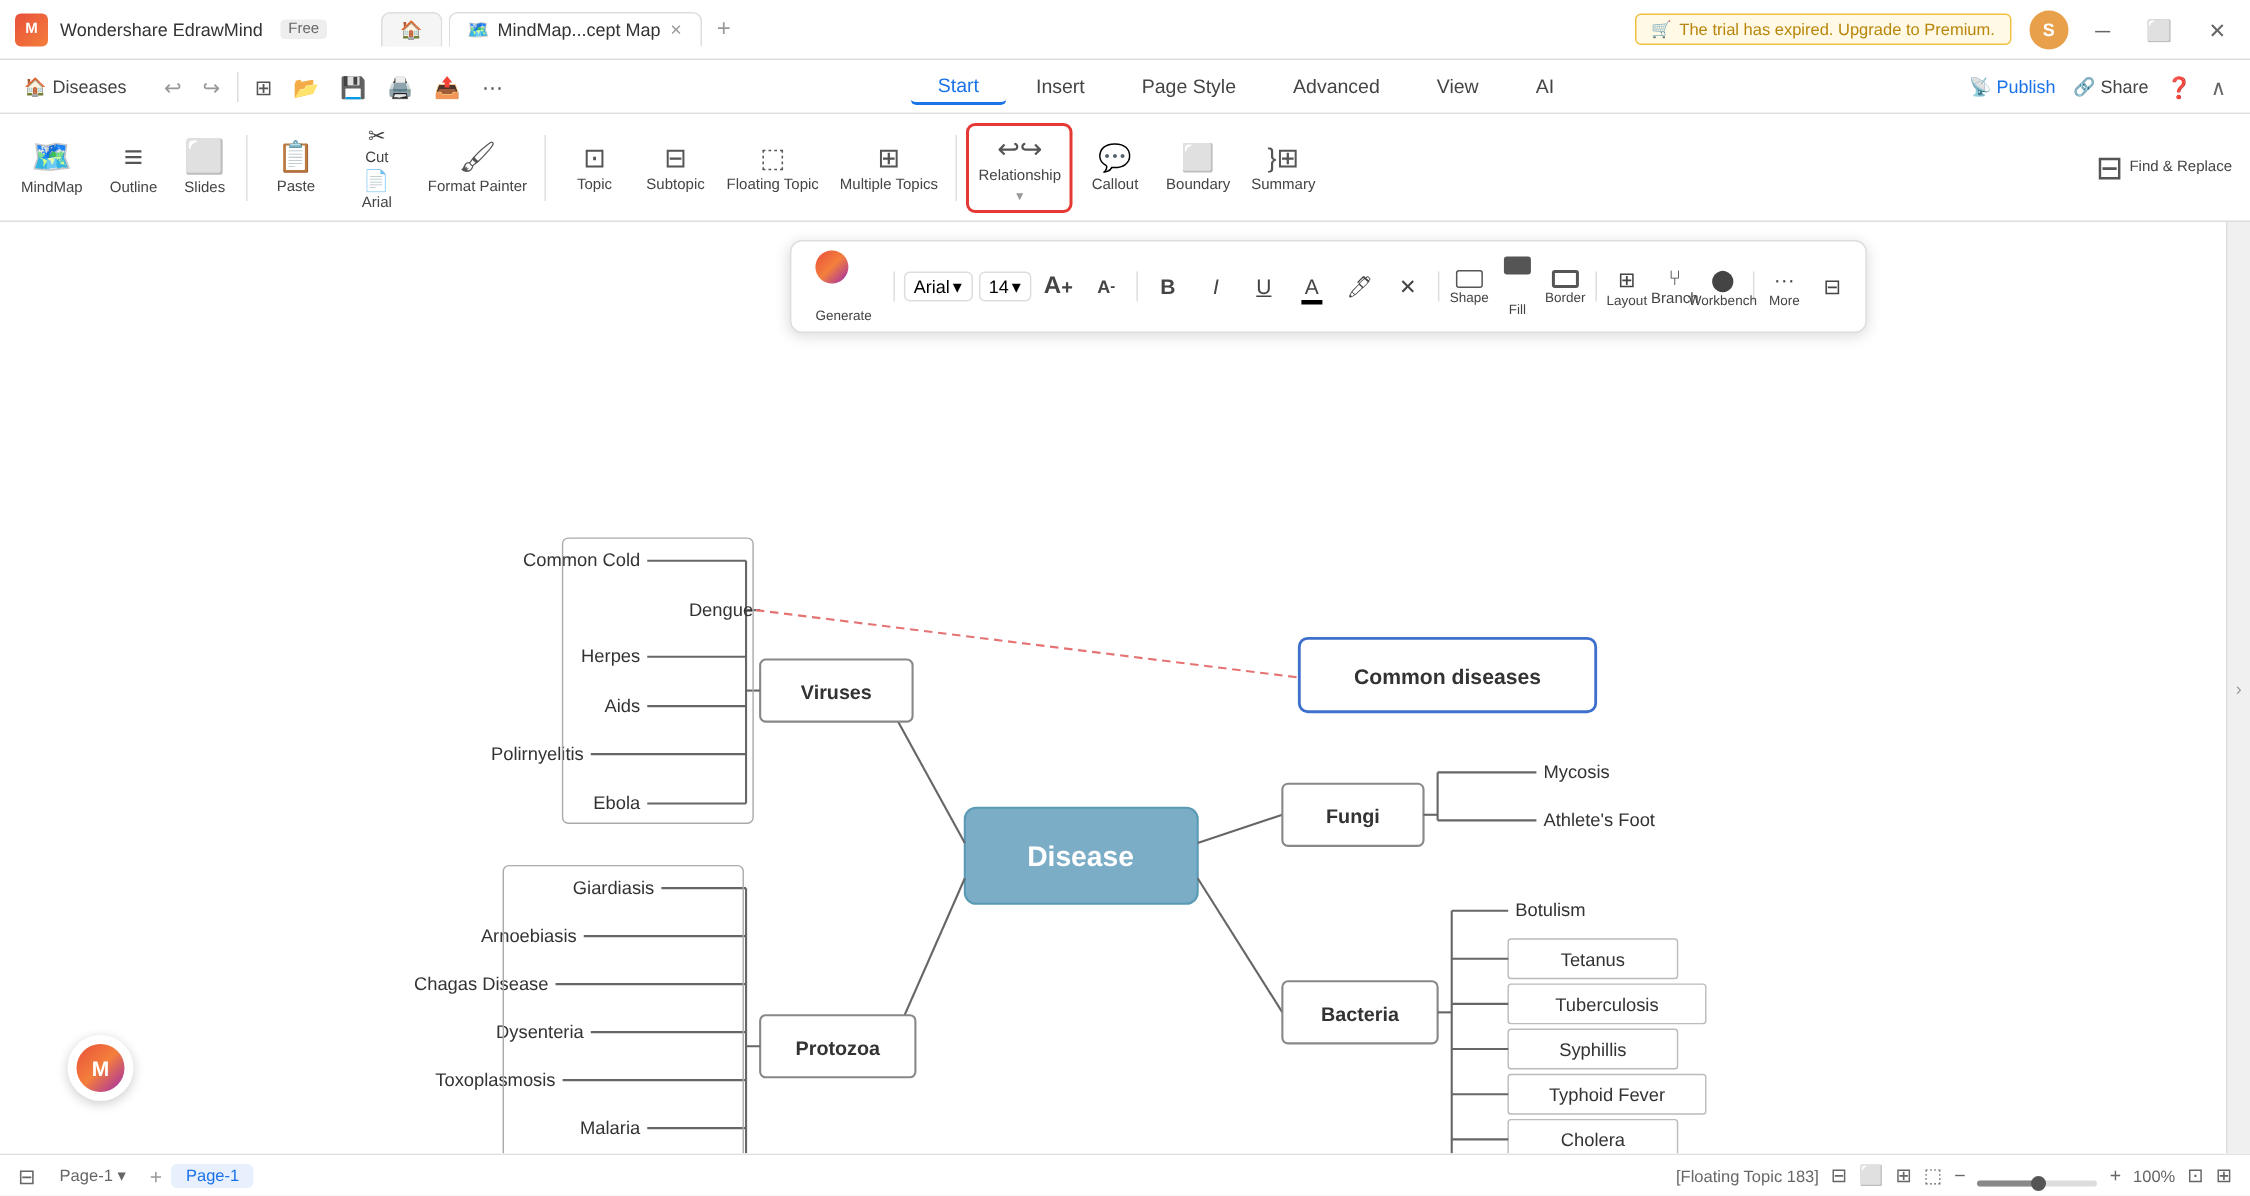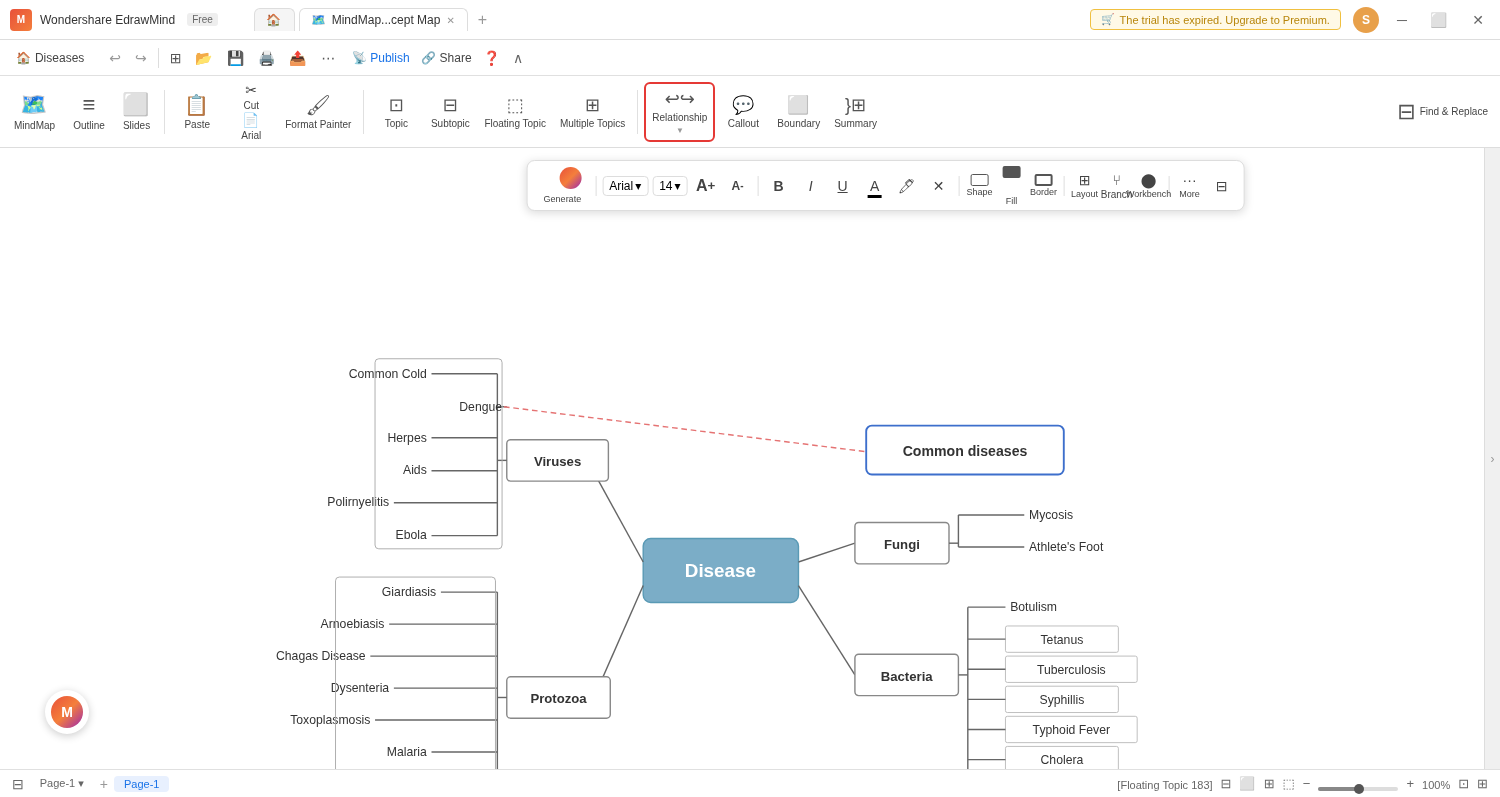--- a/index.html
+++ b/index.html
@@ -240,20 +240,28 @@
     <div style="padding:3px 5px;border-radius:4px;font-size:14px;cursor:pointer;color:#999;">↩</div>
     <div style="padding:3px 5px;border-radius:4px;font-size:14px;cursor:pointer;color:#999;">↪</div>
     <div style="width:1px;height:20px;background:#ddd;margin:0 2px;"></div>
     <div style="padding:3px 5px;border-radius:4px;font-size:14px;cursor:pointer;color:#555;">⊞</div>
     <div style="padding:3px 5px;border-radius:4px;font-size:14px;cursor:pointer;color:#555;">📂</div>
     <div style="padding:3px 5px;border-radius:4px;font-size:14px;cursor:pointer;color:#555;">💾</div>
     <div style="padding:3px 5px;border-radius:4px;font-size:14px;cursor:pointer;color:#555;">🖨️</div>
     <div style="padding:3px 5px;border-radius:4px;font-size:14px;cursor:pointer;color:#555;">📤</div>
     <div style="padding:3px 5px;border-radius:4px;font-size:14px;cursor:pointer;color:#555;">⋯</div>
   </div>
+  <div style="flex:1; display:flex; align-items:center; justify-content:center; gap:2px;">
+    <div class="top-menu-item active">Start</div>
+    <div class="top-menu-item">Insert</div>
+    <div class="top-menu-item">Page Style</div>
+    <div class="top-menu-item">Advanced</div>
+    <div class="top-menu-item">View</div>
+    <div class="top-menu-item">AI</div>
+  </div>
   <div style="display:flex;align-items:center;gap:12px;margin-right:8px;">
     <div style="display:flex;align-items:center;gap:3px;font-size:12px;color:#1a73e8;cursor:pointer;">
       <span>📡</span>
       <span>Publish</span>
     </div>
     <div style="display:flex;align-items:center;gap:3px;font-size:12px;color:#444;cursor:pointer;">
       <span>🔗</span>
       <span>Share</span>
     </div>
     <div style="font-size:14px;cursor:pointer;color:#666;">❓</div>
@@ -342,21 +350,21 @@
     <div class="bi" style="font-size:22px;">⊟</div>
     <div class="bl">Find &amp; Replace</div>
   </div>
 </div>
 
 <div class="main-area">
   <div class="canvas">
 
     <div class="floating-toolbar">
 
-      <div style="display:flex;flex-direction:column;align-items:flex-end;gap:5px;padding:2px 8px;cursor:pointer;">
+      <div style="display:flex;flex-direction:column;align-items:flex-start;gap:16px;padding:2px 8px;cursor:pointer;">
         <div style="width:22px;height:22px;border-radius:50%;background:linear-gradient(135deg,#e8503a,#f47f3c,#9c27b0);"></div>
         <div style="font-size:9px;color:#444;">Generate</div>
       </div>
       <div class="ft-sep"></div>
 
       <div class="ft-select">
         <span>Arial</span>
         <span>▾</span>
       </div>
       <div class="ft-select">

